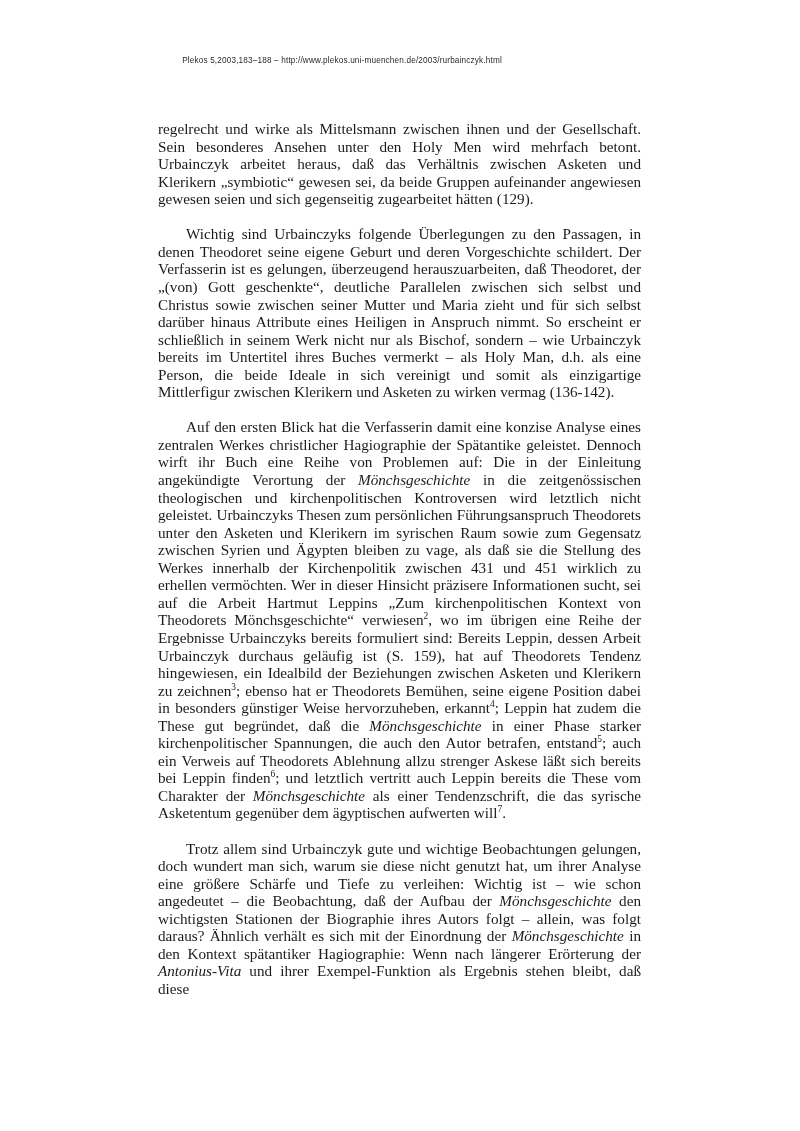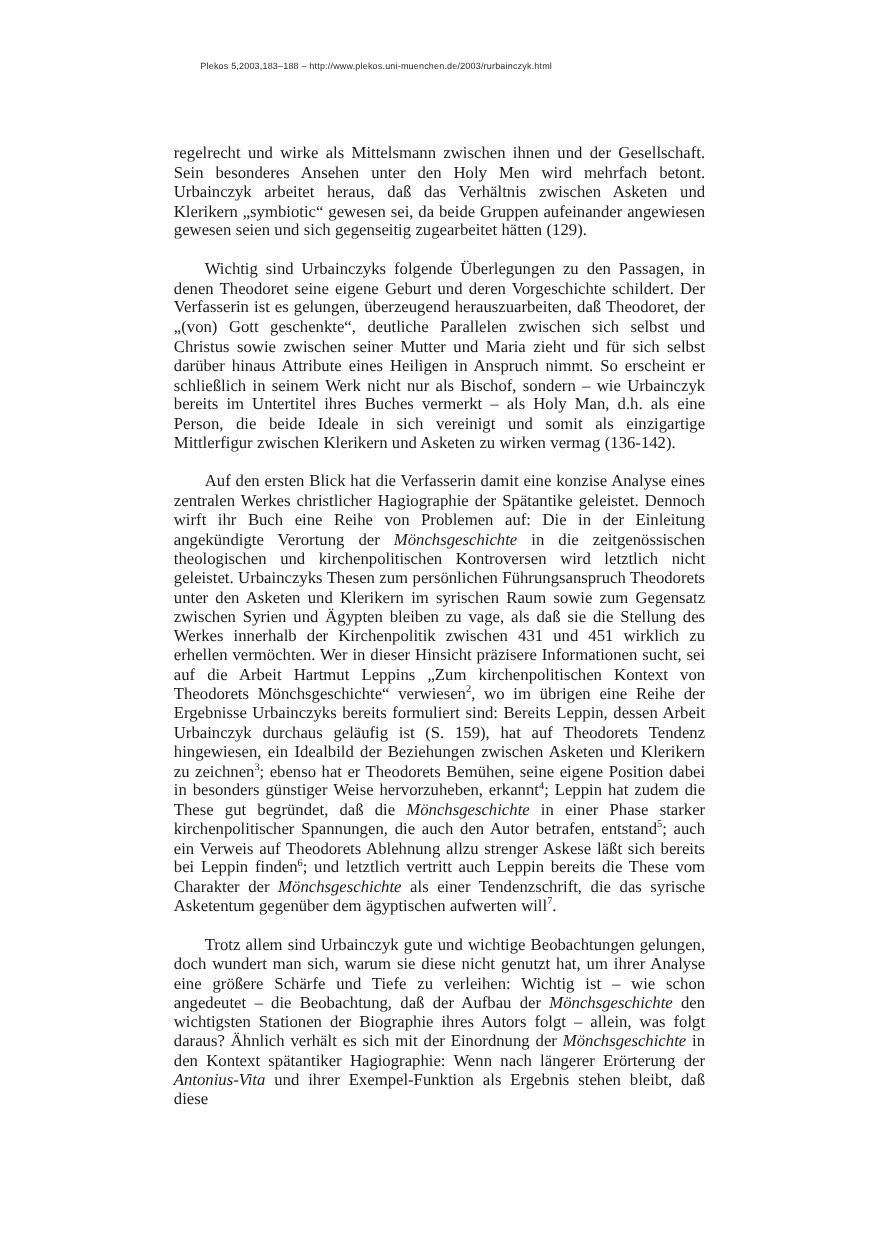--- a/index.html
+++ b/index.html
@@ -36,21 +36,21 @@
     font-size: 8.2px;
     letter-spacing: 0.02em;
     color: #2a2a2a;
     white-space: nowrap;
   }
 
   
   #text-block {
     position: absolute;
     left: 158px;
-    top: 131px;
+    top: 120px;
     width: 483px;
   }
 
   p.para {
     margin: 0 0 17.6px 0;
     font-size: 15.2px;
     line-height: 17.55px;
     text-align: justify;
     text-justify: inter-word;
     hyphens: none;

